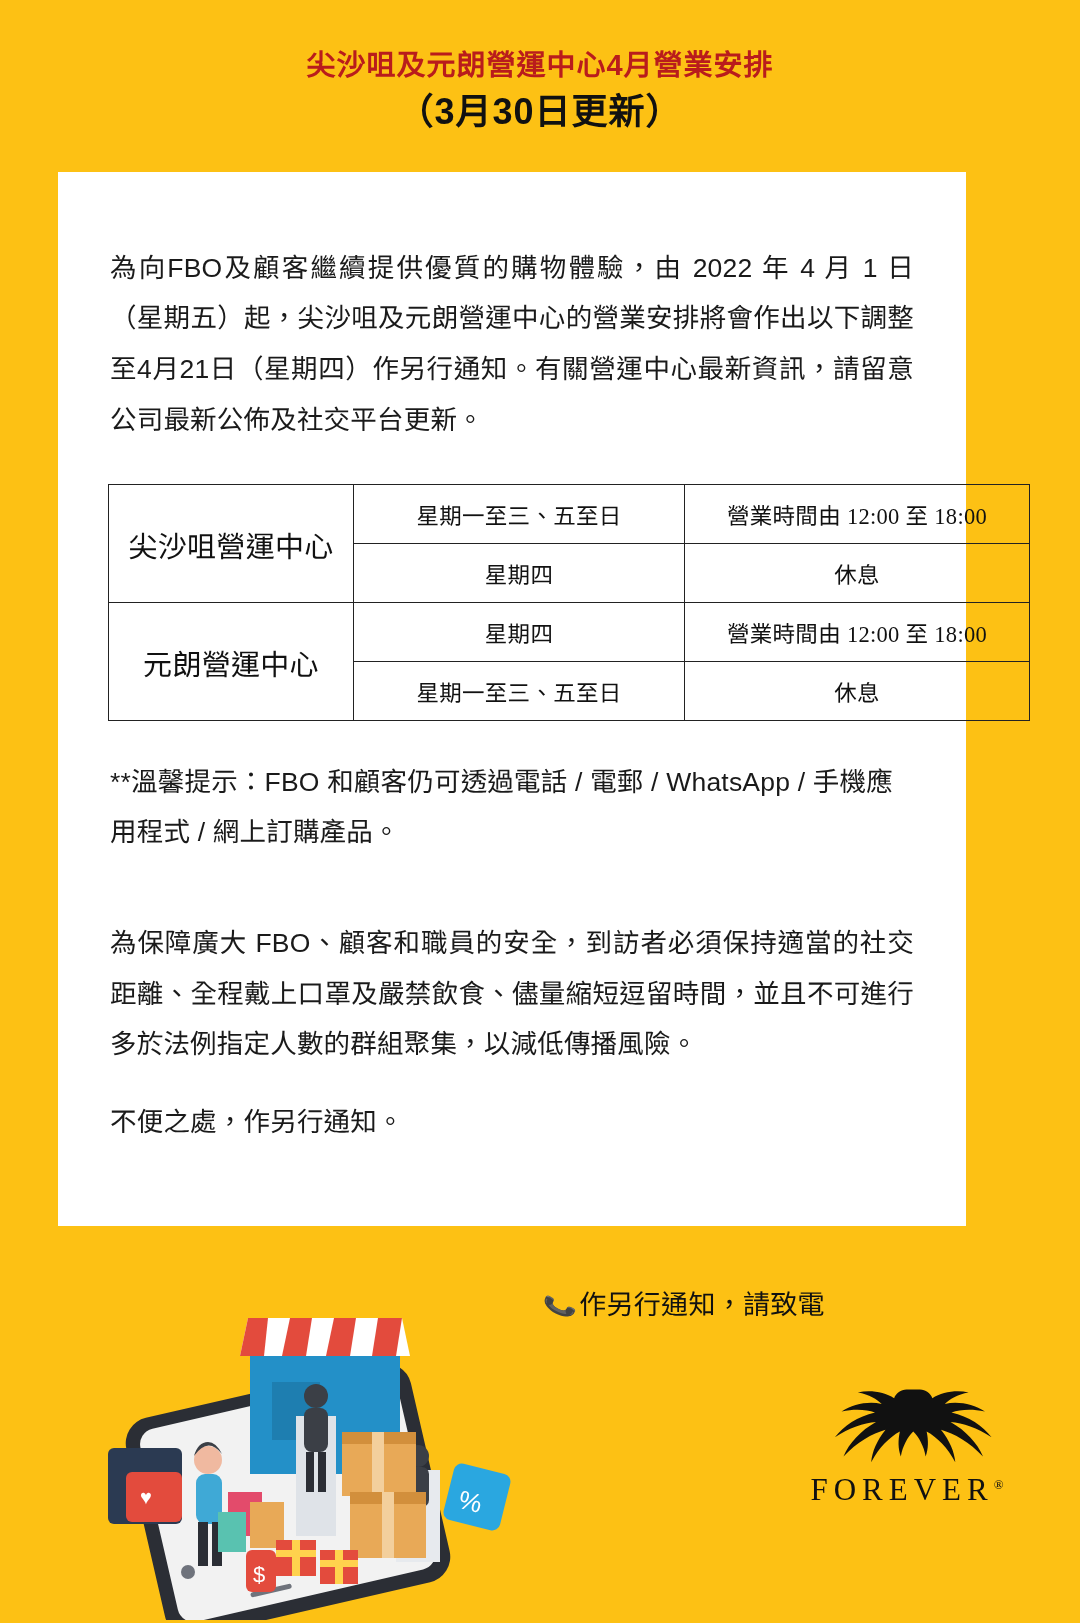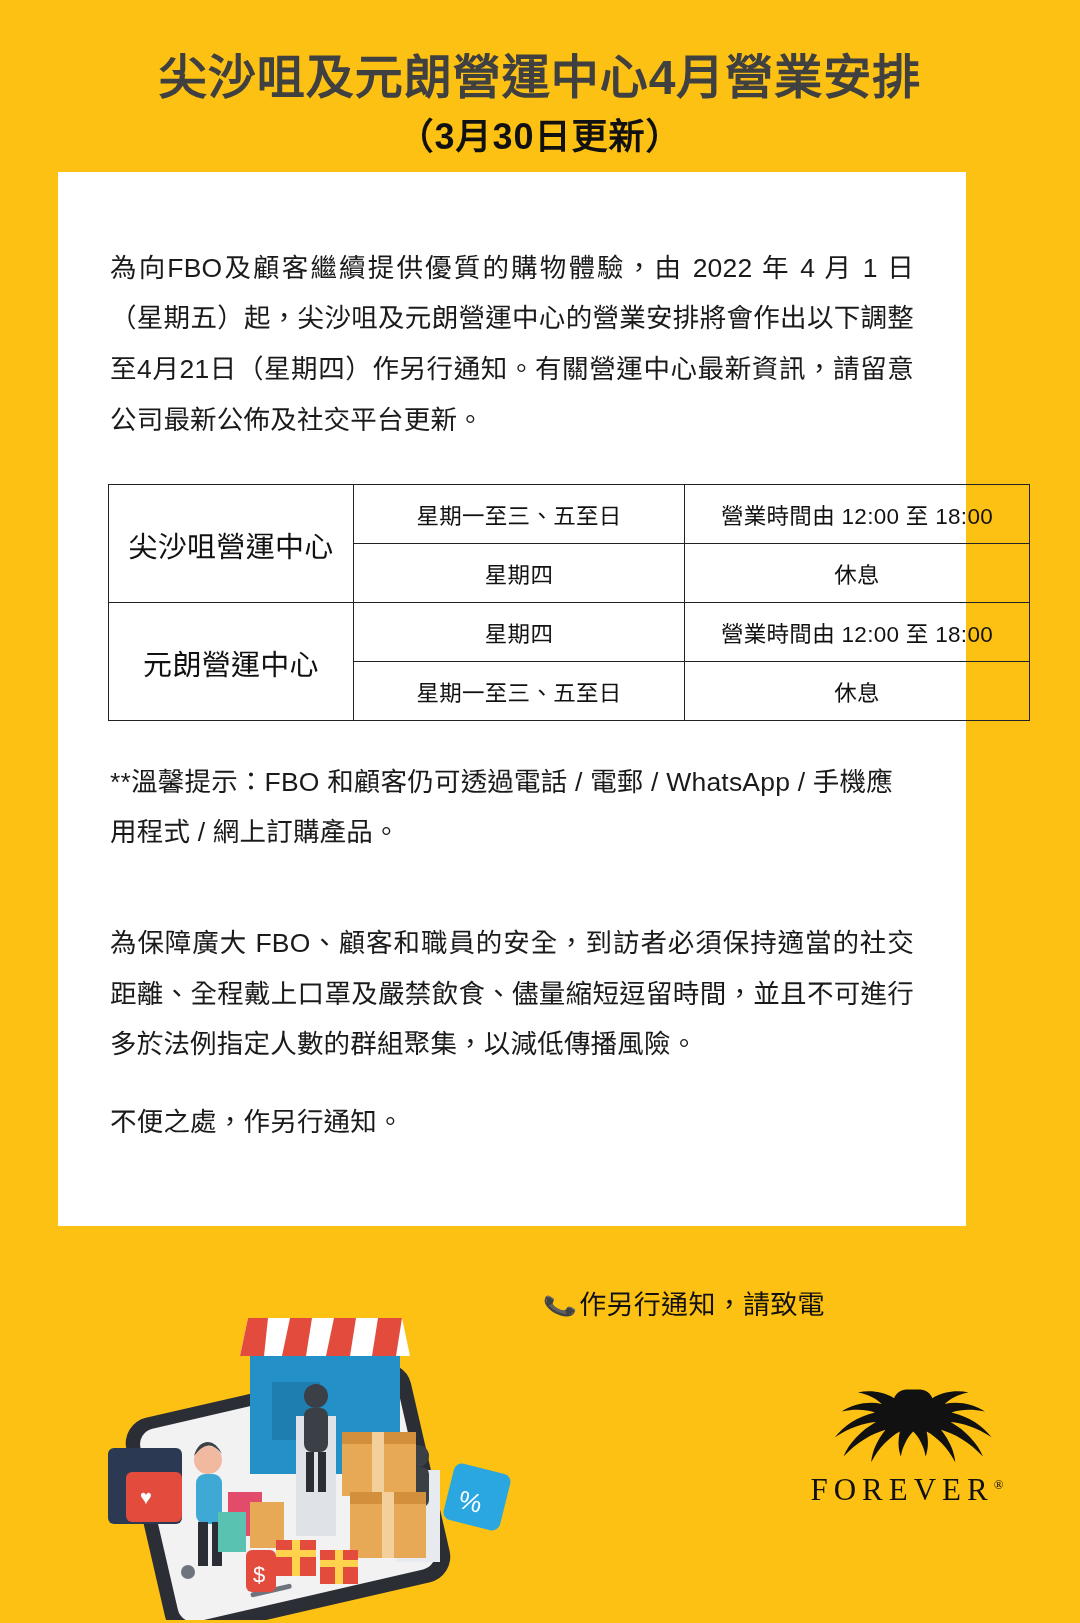--- a/index.html
+++ b/index.html
@@ -15,25 +15,25 @@
     position: relative;
     overflow: hidden;
   }
 
   
   .header {
     padding: 46px 60px 18px 60px;
     text-align: center;
   }
   .header .line1 {
-    font-size: 48px;
+    font-size: 29px;
     font-weight: bold;
     letter-spacing: 1px;
     line-height: 1.32;
-    color: #404040;
+    color: #b91c1c;
   }
   .header .line2 {
     font-size: 36px;
     font-weight: bold;
     letter-spacing: 1px;
     line-height: 1.35;
     color: #111;
     margin-top: 4px;
   }
 
@@ -77,20 +77,21 @@
   }
   .schedule td.centre {
     width: 232px;
     font-size: 29px;
   }
   .schedule td.days {
     width: 318px;
   }
   .schedule td.hours {
     width: 332px;
+    font-family: Liberation Serif, serif;
   }
 
   .note {
     font-size: 26.5px;
     line-height: 1.9;
     margin-top: 36px;
     color: #1a1a1a;
     letter-spacing: 0.2px;
   }
   .safety {

